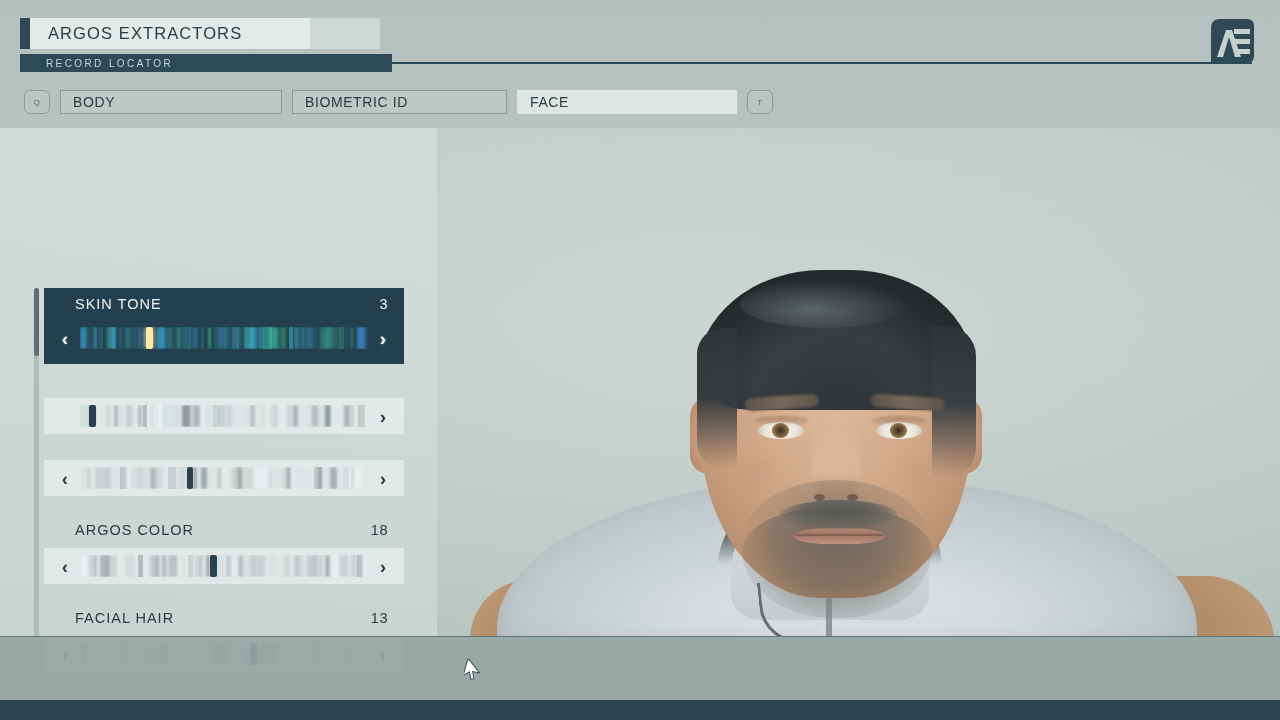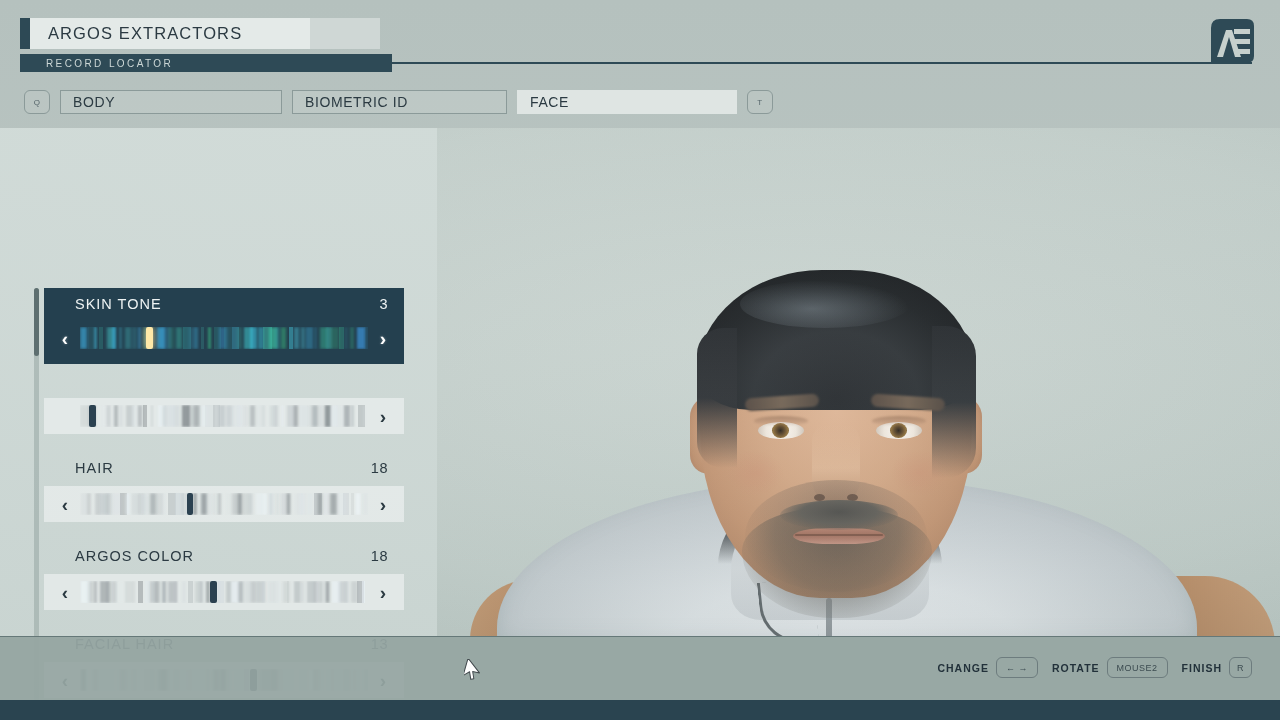--- a/index.html
+++ b/index.html
@@ -481,24 +481,20 @@
               <div class="tick" style="left: 91.6189%; width: 2.19274%; background: rgba(147, 155, 159, 0.65); filter: blur(0.98px);"></div>
               <div class="tick" style="left: 93.9485%; width: 1.02444%; background: rgba(159, 167, 171, 0.41); filter: blur(0.89px);"></div>
               <div class="tick" style="left: 96.3837%; width: 2.56872%; background: rgba(107, 115, 119, 0.27); filter: blur(0.73px);"></div>
               <div class="tick" style="left: 98.2312%; width: 0.900277%; background: rgba(225, 233, 237, 0.23); filter: blur(1.15px);"></div>
               <div class="tick" style="left: 3%; width: 2.4%; border-radius: 2px; background: rgb(43, 65, 80); filter: blur(0.7px);"></div>
             </div>
             <div class="arrow">›</div>
           </div>
         </div>
         <div class="slider">
-          <div class="slider-head">
-            <span class="slider-label">HAIR</span>
-            <span class="slider-value">18</span>
-          </div>
           <div class="slider-bar">
             <div class="arrow">‹</div>
             <div class="ticks">
               <div class="tick" style="left: 0.246071%; width: 3.16358%; background: rgba(174, 182, 186, 0.12); filter: blur(1.02px);"></div>
               <div class="tick" style="left: 2.33141%; width: 1.32172%; background: rgba(138, 146, 150, 0.2); filter: blur(0.8px);"></div>
               <div class="tick" style="left: 5.10539%; width: 1.95726%; background: rgba(110, 118, 122, 0.19); filter: blur(1.31px);"></div>
               <div class="tick" style="left: 6.71728%; width: 3.29582%; background: rgba(186, 194, 198, 0.61); filter: blur(1.59px);"></div>
               <div class="tick" style="left: 8.90014%; width: 2.3704%; background: rgba(171, 179, 183, 0.32); filter: blur(1.48px);"></div>
               <div class="tick" style="left: 11.0746%; width: 3.38602%; background: rgba(215, 223, 227, 0.33); filter: blur(1.47px);"></div>
               <div class="tick" style="left: 13.7635%; width: 2.39506%; background: rgba(107, 115, 119, 0.28); filter: blur(0.66px);"></div>
@@ -661,34 +657,20 @@
               <div class="tick" style="left: 98.7169%; width: 2.94249%; background: rgba(129, 137, 141, 0.21); filter: blur(1.8px);"></div>
               <div class="tick" style="left: 59%; width: 2.4%; border-radius: 2px; background: rgb(43, 65, 80); filter: blur(0.7px);"></div>
             </div>
             <div class="arrow">›</div>
           </div>
         </div>
       </div>
   </div>
 
   <div class="footer">
-    <div class="footer-right">
-        <div class="hint">
-          <span class="hint-label">CHANGE</span>
-          <span class="hint-key wide">←  →</span>
-        </div>
-        <div class="hint">
-          <span class="hint-label">ROTATE</span>
-          <span class="hint-key wide">MOUSE2</span>
-        </div>
-        <div class="hint">
-          <span class="hint-label">FINISH</span>
-          <span class="hint-key">R</span>
-        </div>
-      </div>
   </div>
 
   <div class="bottom-strip"></div>
 
   <div class="cursor">
     <svg viewBox="0 0 18 22" width="18" height="22" aria-hidden="true">
       <path d="M1 1 L1 19 L6.2 13.6 L9.4 20.6 L12.2 19.2 L9.1 12.5 L16 12 Z" fill="#ffffff" stroke="#40484c" stroke-width="1" stroke-linejoin="round" transform="rotate(16 9 11)"></path>
     </svg>
   </div>
 

